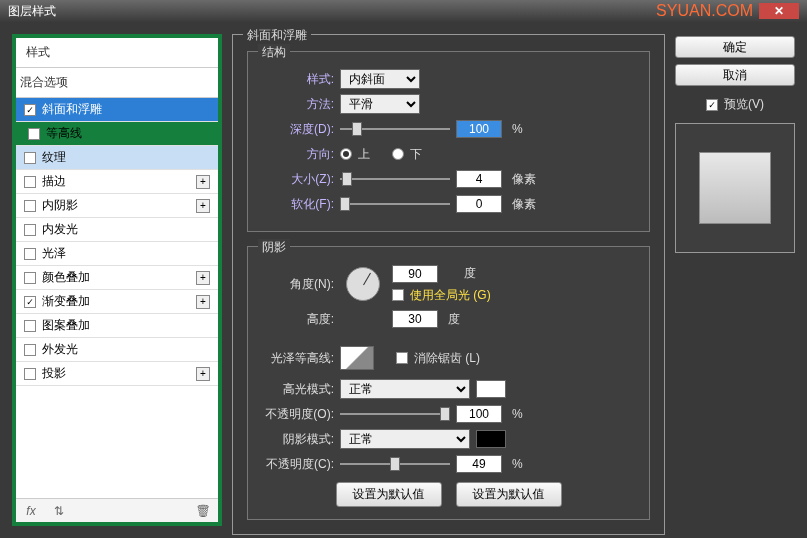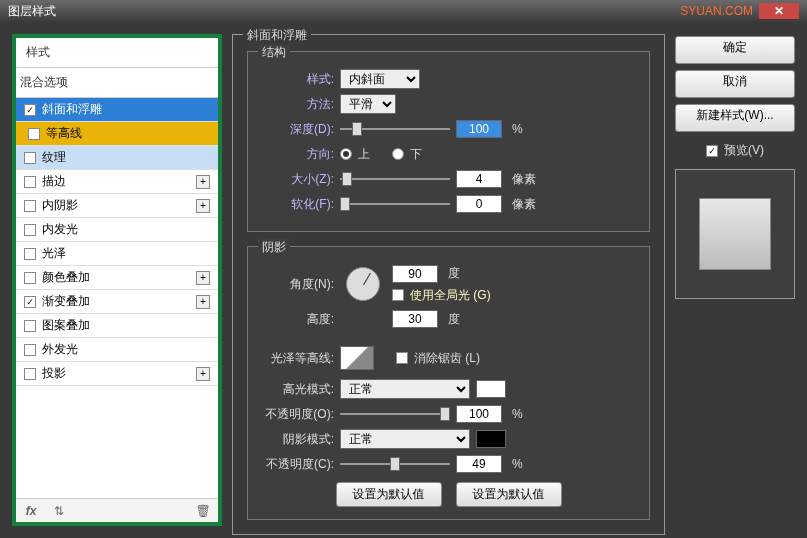--- a/index.html
+++ b/index.html
@@ -1,28 +1,28 @@
 <!DOCTYPE html>
 <html><head>
 <meta charset="utf-8">
 <style>
 *{box-sizing:border-box;margin:0;padding:0;font-family:"Microsoft YaHei","SimSun",sans-serif;font-size:12px}
 body{background:#393939;width:807px;height:538px;overflow:hidden}
 .titlebar{height:22px;background:linear-gradient(#6a6a6a,#3a3a3a);color:#fff;padding:3px 8px;display:flex;justify-content:space-between;align-items:center}
 .titlebar-right{display:flex;gap:2px;align-items:center}
 .close-btn{width:40px;height:16px;background:#c94844;display:flex;align-items:center;justify-content:center;color:#fff;font-weight:bold}
-.watermark{color:#ff6b35;font-size:12px;margin-right:4px}
+.watermark{color:#ff6b35;font-size:16px;margin-right:4px}
 .main{display:flex;padding:12px;gap:10px;height:516px}
 .leftpanel{width:210px;background:#fff;border:4px solid #15803d;display:flex;flex-direction:column}
 .left-header{padding:6px 10px;border-bottom:1px solid #ccc;color:#333}
 .left-sub{padding:6px 4px;border-bottom:1px solid #ccc;color:#333}
 .style-list{flex:1;overflow:auto}
 .style-row{display:flex;align-items:center;padding:4px 8px;border-bottom:1px solid #e0e0e0;gap:6px;height:24px}
 .style-row.sel{background:#2d7fd6;color:#fff}
-.style-row.sub{background:#eab308;padding-left:12px}
+.style-row.sub{background:#15803d;padding-left:12px}
 .style-row.sub2{background:#c8def5;}
 .cb{width:12px;height:12px;border:1px solid #888;background:#fff;display:inline-flex;align-items:center;justify-content:center;font-size:9px}
 .cb.on::after{content:"✓";color:#000}
 .plus{margin-left:auto;width:14px;height:14px;border:1px solid #888;display:flex;align-items:center;justify-content:center;background:#f0f0f0;font-size:10px}
 .left-footer{height:24px;border-top:1px solid #ccc;display:flex;align-items:center;padding:0 6px;gap:10px;background:#f4f4f4}
 .fico{width:18px;height:18px;display:flex;align-items:center;justify-content:center;color:#666}
 .centerpanel{flex:1;display:flex;flex-direction:column;gap:8px}
 .fieldset{border:1px solid #999;padding:10px 14px 14px;background:transparent;position:relative}
 .legend{position:absolute;top:-8px;left:10px;background:#393939;color:#ddd;padding:0 4px}
 .inner-fieldset{border:1px solid #777;padding:12px 14px;margin-top:6px;background:#3e3e3e;position:relative}
@@ -40,21 +40,21 @@
 .radio{width:12px;height:12px;border:1px solid #888;border-radius:50%;background:#fff;display:inline-flex;align-items:center;justify-content:center}
 .radio.on::after{content:"";width:6px;height:6px;background:#333;border-radius:50%}
 .angle-widget{width:34px;height:34px;border:1px solid #888;border-radius:50%;background:#ddd;position:relative;margin:0 6px}
 .angle-widget::after{content:"";position:absolute;width:1px;height:14px;background:#333;left:50%;top:3px;transform-origin:bottom;transform:rotate(30deg)}
 .contour-swatch{width:34px;height:24px;border:1px solid #666;background:linear-gradient(135deg,#fff 0%,#fff 48%,#888 52%,#888 100%)}
 .color-swatch{width:30px;height:18px;border:1px solid #666;background:#fff}
 .color-swatch.black{background:#000}
 .btn-row{display:flex;gap:14px;justify-content:center;margin-top:8px}
 .dbtn{padding:3px 16px;background:linear-gradient(#fafafa,#ddd);border:1px solid #888;border-radius:3px}
 .rightpanel{width:120px;display:flex;flex-direction:column;gap:6px;padding-top:2px}
-.rbtn{height:28px;background:linear-gradient(#fafafa,#ddd);border:1px solid #888;border-radius:3px;text-align:center;line-height:20px}
+.rbtn{height:22px;background:linear-gradient(#fafafa,#ddd);border:1px solid #888;border-radius:3px;text-align:center;line-height:20px}
 .preview-check{display:flex;gap:6px;align-items:center;justify-content:center;color:#ddd;margin:4px 0}
 .preview-box{border:1px solid #999;background:#3e3e3e;height:130px;display:flex;align-items:center;justify-content:center}
 .preview-swatch{width:72px;height:72px;background:linear-gradient(#e8e8e8,#bcbcbc);border:1px solid #888}
 </style>
 </head>
 <body>
 
 <div class="titlebar">
   <span>图层样式</span>
   <div class="titlebar-right">
@@ -116,40 +116,40 @@
           <span class="cb"></span>
           <span>外发光</span>
         </div>
         <div class="style-row">
           <span class="cb"></span>
           <span>投影</span>
           <span class="plus">+</span>
         </div>
       </div>
     <div class="left-footer">
-      <span class="fico" style="font-style:italic;font-weight:bold">fx</span>
+      <span class="fico" style="font-style:italic;font-weight:normal">fx</span>
       <span class="fico">⇅</span>
       <span style="flex:1"></span>
       <span class="fico">🗑</span>
     </div>
   </div>
 
   <div class="centerpanel">
     <div class="fieldset">
       <div class="legend">斜面和浮雕</div>
 
       <div class="inner-fieldset">
         <div class="inner-legend">结构</div>
         <div class="frow">
           <span class="flabel">样式:</span>
           <select style="width:80px"><option>内斜面</option></select>
         </div>
         <div class="frow">
           <span class="flabel">方法:</span>
-          <select style="width:56px"><option>平滑</option></select>
+          <select style="width:80px"><option>平滑</option></select>
         </div>
         <div class="frow">
           <span class="flabel">深度(D):</span>
           <div class="slider">
               <div class="slider-track"></div>
               <div class="slider-thumb" style="left:12px"></div>
             </div>
           <input type="text" class="hl" value="100" style="">
           <span class="unit">%</span>
         </div>
@@ -180,27 +180,27 @@
           <span class="unit">像素</span>
         </div>
       </div>
 
       <div class="inner-fieldset" style="margin-top:14px">
         <div class="inner-legend">阴影</div>
         <div class="frow" style="height:40px">
           <span class="flabel2">角度(N):</span>
           <div class="angle-widget"></div>
           <div style="display:flex;flex-direction:column;gap:4px">
-            <div style="display:flex;gap:6px;align-items:center">
+            <div style="display:flex;gap:22px;align-items:center">
               <input type="text" value="90" style="">
               <span class="unit">度</span>
             </div>
             <div style="display:flex;gap:6px;align-items:center">
               <span class="cb"></span>
-              <span style="color:#fef9c3">使用全局光 (G)</span>
+              <span style="color:#fde047">使用全局光 (G)</span>
             </div>
           </div>
         </div>
         <div class="frow">
           <span class="flabel2">高度:</span>
           <span style="width:46px"></span>
           <input type="text" value="30" style="">
           <span class="unit">度</span>
         </div>
         <div class="frow" style="margin-top:19px">
@@ -242,21 +242,20 @@
           <button class="dbtn">设置为默认值</button>
           <button class="dbtn">设置为默认值</button>
         </div>
       </div>
     </div>
   </div>
 
   <div class="rightpanel">
     <div class="rbtn">确定</div>
     <div class="rbtn">取消</div>
-    <div class="rbtn">新建样式(W)...</div>
     <div class="preview-check">
       <span class="cb on"></span>
       <span>预览(V)</span>
     </div>
     <div class="preview-box">
       <div class="preview-swatch"></div>
     </div>
   </div>
 </div>
 

